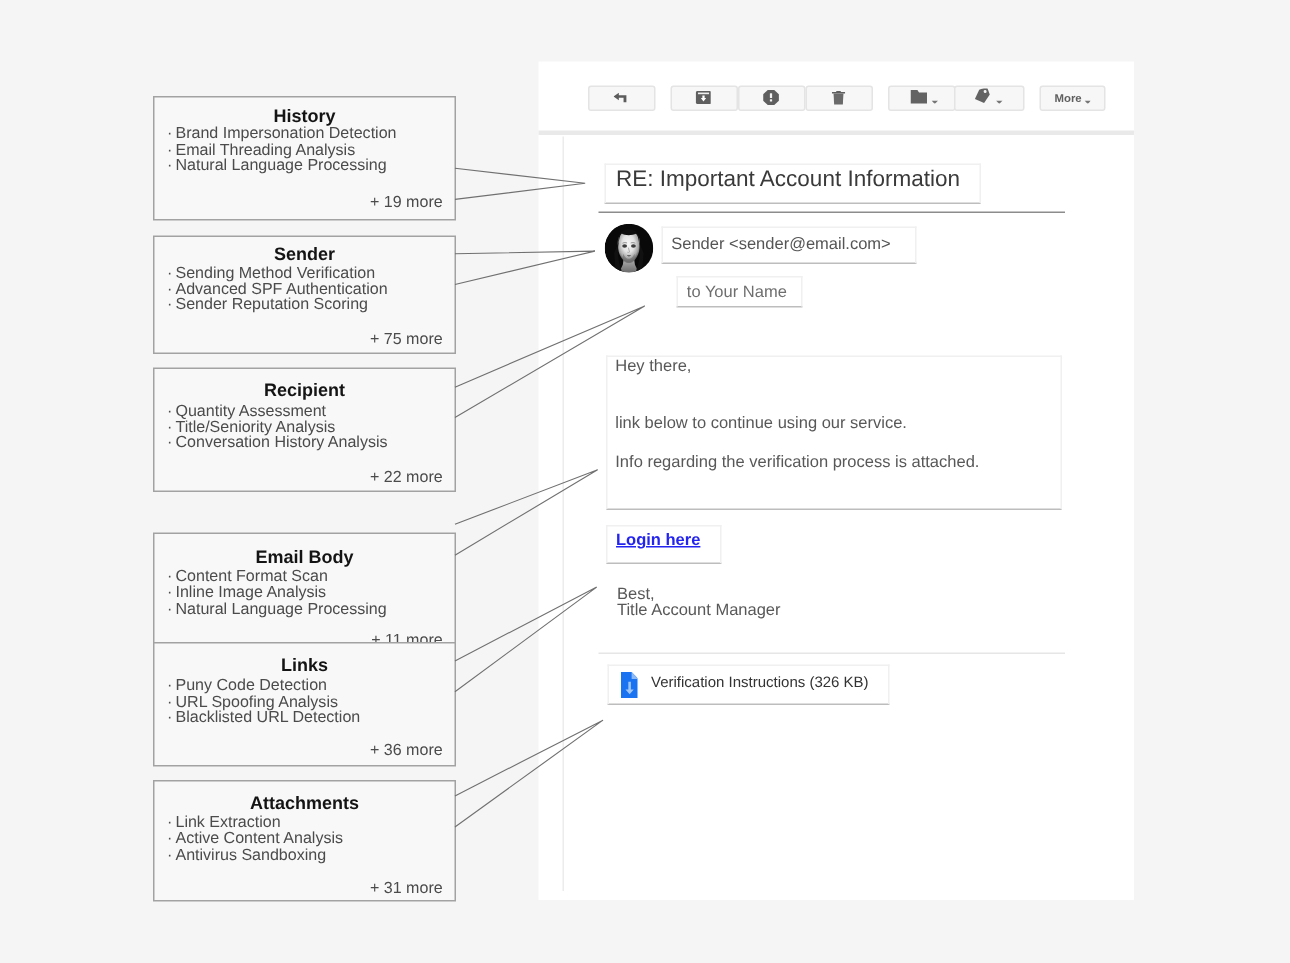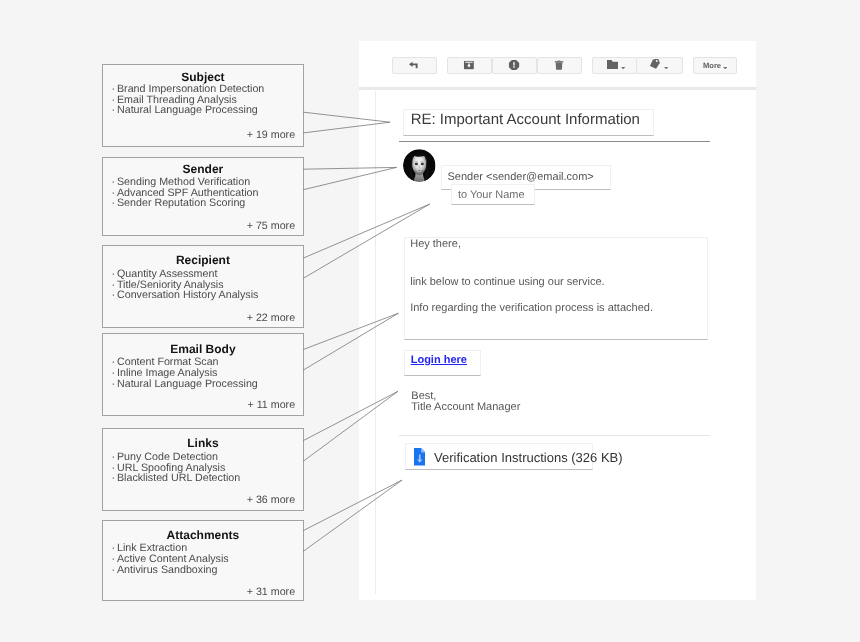--- a/index.html
+++ b/index.html
@@ -24,50 +24,50 @@
   .tbbtn{position:absolute;top:15.6px;height:17.5px;border:1px solid #e4e4e4;background:#f7f7f7;box-sizing:border-box;border-radius:2px;}
   .tbico{position:absolute;top:50%;left:50%;transform:translate(-50%,-50%);}
   #vline{position:absolute;left:16.4px;top:49.5px;width:1px;height:503.5px;background:#ececec;}
 
   .obox{position:absolute;background:#fff;border:1px solid #f0f0f0;border-bottom:1px solid #bdbdbd;box-sizing:border-box;}
   #subjbox{left:43.5px;top:67.5px;width:251px;height:27px;}
   #subjtext{position:absolute;left:7.2px;top:1.2px;font-size:15px;color:#3a3a3a;white-space:nowrap;}
   #subjrule{position:absolute;left:40px;top:99.5px;width:310.5px;height:1px;background:#8c8c8c;}
 
   #avatar{position:absolute;left:44.3px;top:108.4px;width:32.5px;height:32.8px;border-radius:50%;overflow:hidden;}
-  #senderbox{left:81.5px;top:124px;width:170px;height:24.5px;text-align:center;}
+  #senderbox{left:81.5px;top:110px;width:170px;height:24.5px;text-align:center;}
   #sendertext{position:absolute;left:6px;top:4.5px;font-size:11px;color:#555555;white-space:nowrap;}
   #tobox{left:81.9px;top:143.3px;width:84.5px;height:20.5px;margin-left:10px;}
   #totext{position:absolute;left:6px;top:3.5px;font-size:11px;color:#6e6e6e;white-space:nowrap;}
 
   #bodybox{left:44.9px;top:195.7px;width:304px;height:103.2px;}
   .bp{position:absolute;left:5.3px;font-size:11px;line-height:12.5px;color:#585858;white-space:nowrap;}
 
   #linkbox{left:44.9px;top:309px;width:76.7px;height:25.7px;}
   #linktext{position:absolute;left:5.8px;top:2.6px;font-size:11px;font-weight:bold;color:#2424f0;text-decoration:underline;white-space:nowrap;}
 
   .sig{position:absolute;left:52.3px;font-size:11px;color:#585858;white-space:nowrap;}
 
   #attrule{position:absolute;left:40px;top:393.9px;width:310.5px;height:1px;background:#e6e6e6;}
   #attbox{left:45.6px;top:402.2px;width:188px;height:26.6px;}
-  #attname{position:absolute;left:28.4px;top:5.6px;font-size:13px;color:#333;white-space:nowrap;}
+  #attname{position:absolute;left:28.4px;top:5.6px;font-size:10px;color:#333;white-space:nowrap;}
   #atticon{position:absolute;left:8.2px;top:4.2px;line-height:0;}
 
   #replybox{position:absolute;left:48.4px;top:450.4px;width:325.4px;height:61.6px;border:1px solid #efefef;box-sizing:border-box;background:#fff;}
   #replytext{position:absolute;left:5.4px;top:4px;font-size:9.7px;color:#b0b0b0;white-space:nowrap;}
   #replytext a{color:#b0b0b0;text-decoration:underline;}
 </style>
 </head>
 <body>
 
 <div id="root">
 
   <div id="cards">
       <div class="card" style="top: 64.4px; height: 82.3px;">
-        <div class="card-title" style="top:5px">Subject</div>
+        <div class="card-title" style="top:5px">History</div>
         <ul class="card-list" style="top:18.6px">
           <li><span class="bl">·</span><span>Brand Impersonation Detection</span></li>
           <li><span class="bl">·</span><span>Email Threading Analysis</span></li>
           <li><span class="bl">·</span><span>Natural Language Processing</span></li>
         </ul>
         <div class="card-more" style="bottom:5.2px">+ 19 more</div>
       </div>
       <div class="card" style="top: 157.3px; height: 78.4px;">
         <div class="card-title" style="top:3.7px">Sender</div>
         <ul class="card-list" style="top:18.6px">
@@ -79,21 +79,21 @@
       </div>
       <div class="card" style="top: 245.3px; height: 82.4px;">
         <div class="card-title" style="top:7.2px">Recipient</div>
         <ul class="card-list" style="top:22.8px">
           <li><span class="bl">·</span><span>Quantity Assessment</span></li>
           <li><span class="bl">·</span><span>Title/Seniority Analysis</span></li>
           <li><span class="bl">·</span><span>Conversation History Analysis</span></li>
         </ul>
         <div class="card-more" style="bottom:3.2px">+ 22 more</div>
       </div>
-      <div class="card" style="top: 333px; height: 83px;">
+      <div class="card" style="top: 355px; height: 83px;">
         <div class="card-title" style="top:7.5px">Email Body</div>
         <ul class="card-list" style="top:23.3px">
           <li><span class="bl">·</span><span>Content Format Scan</span></li>
           <li><span class="bl">·</span><span>Inline Image Analysis</span></li>
           <li><span class="bl">·</span><span>Natural Language Processing</span></li>
         </ul>
         <div class="card-more" style="bottom:3.9px">+ 11 more</div>
       </div>
       <div class="card" style="top: 428.3px; height: 82.4px;">
         <div class="card-title" style="top:6.5px">Links</div>

